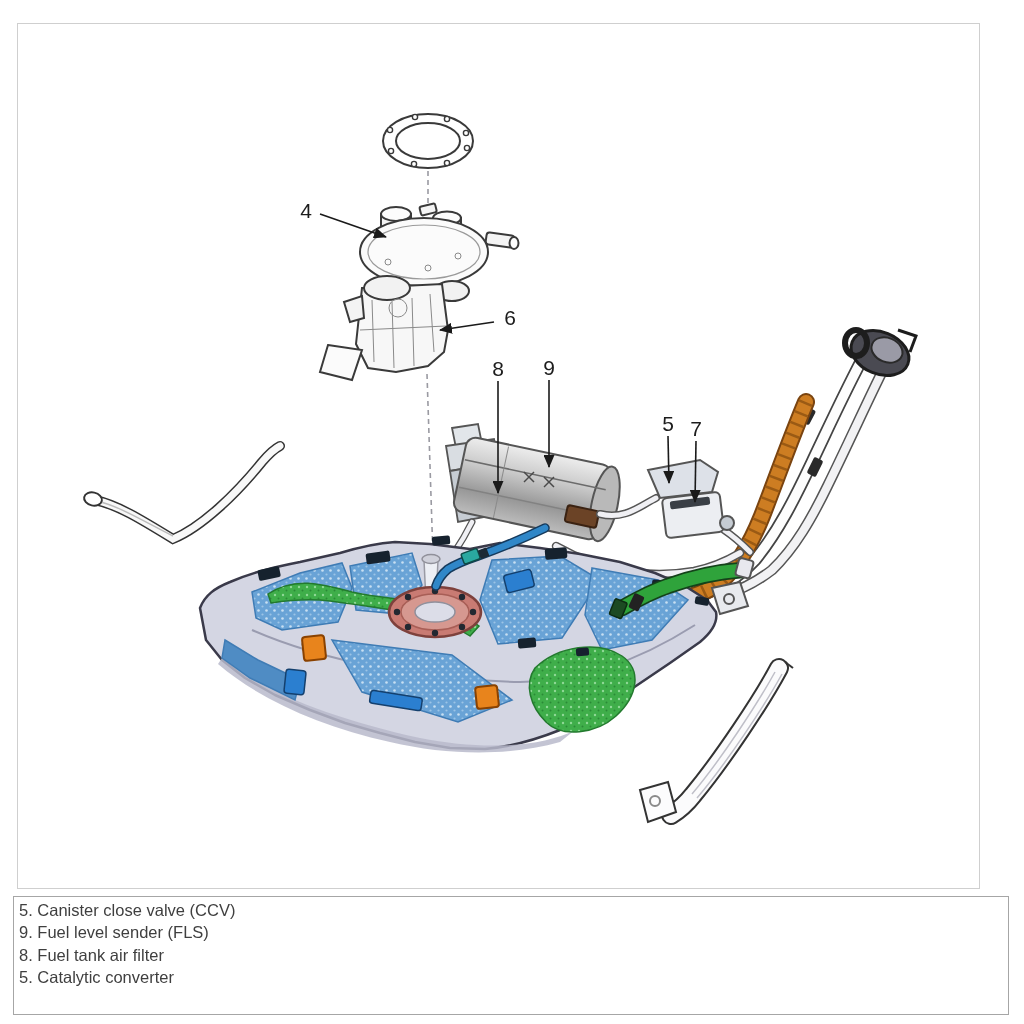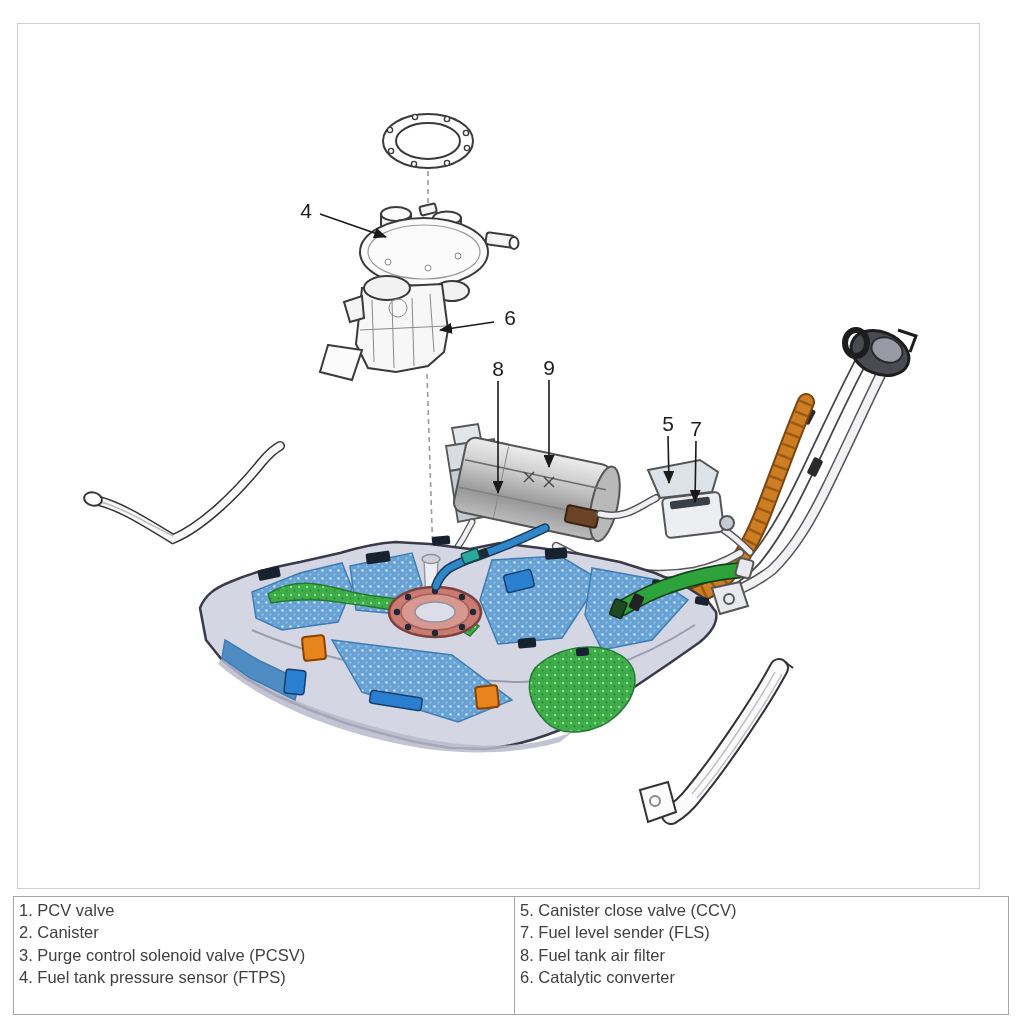--- a/index.html
+++ b/index.html
@@ -258,25 +258,19 @@
     <text class="callout" x="306" y="218">4</text>
     <text class="callout" x="510" y="325">6</text>
     <text class="callout" x="498" y="376">8</text>
     <text class="callout" x="549" y="375">9</text>
     <text class="callout" x="668" y="431">5</text>
     <text class="callout" x="696" y="436">7</text>
   </g>
 </svg>
 
 <div class="legend">
-  <div class="col left">
-    <div>1. PCV valve</div>
-    <div>2. Canister</div>
-    <div>3. Purge control solenoid valve (PCSV)</div>
-    <div>4. Fuel tank pressure sensor (FTPS)</div>
-  </div>
   <div class="col right">
     <div>5. Canister close valve (CCV)</div>
-    <div>7. Fuel level sender (FLS)</div>
+    <div>9. Fuel level sender (FLS)</div>
     <div>8. Fuel tank air filter</div>
-    <div>6. Catalytic converter</div>
+    <div>5. Catalytic converter</div>
   </div>
 </div>
 
 </body></html>

